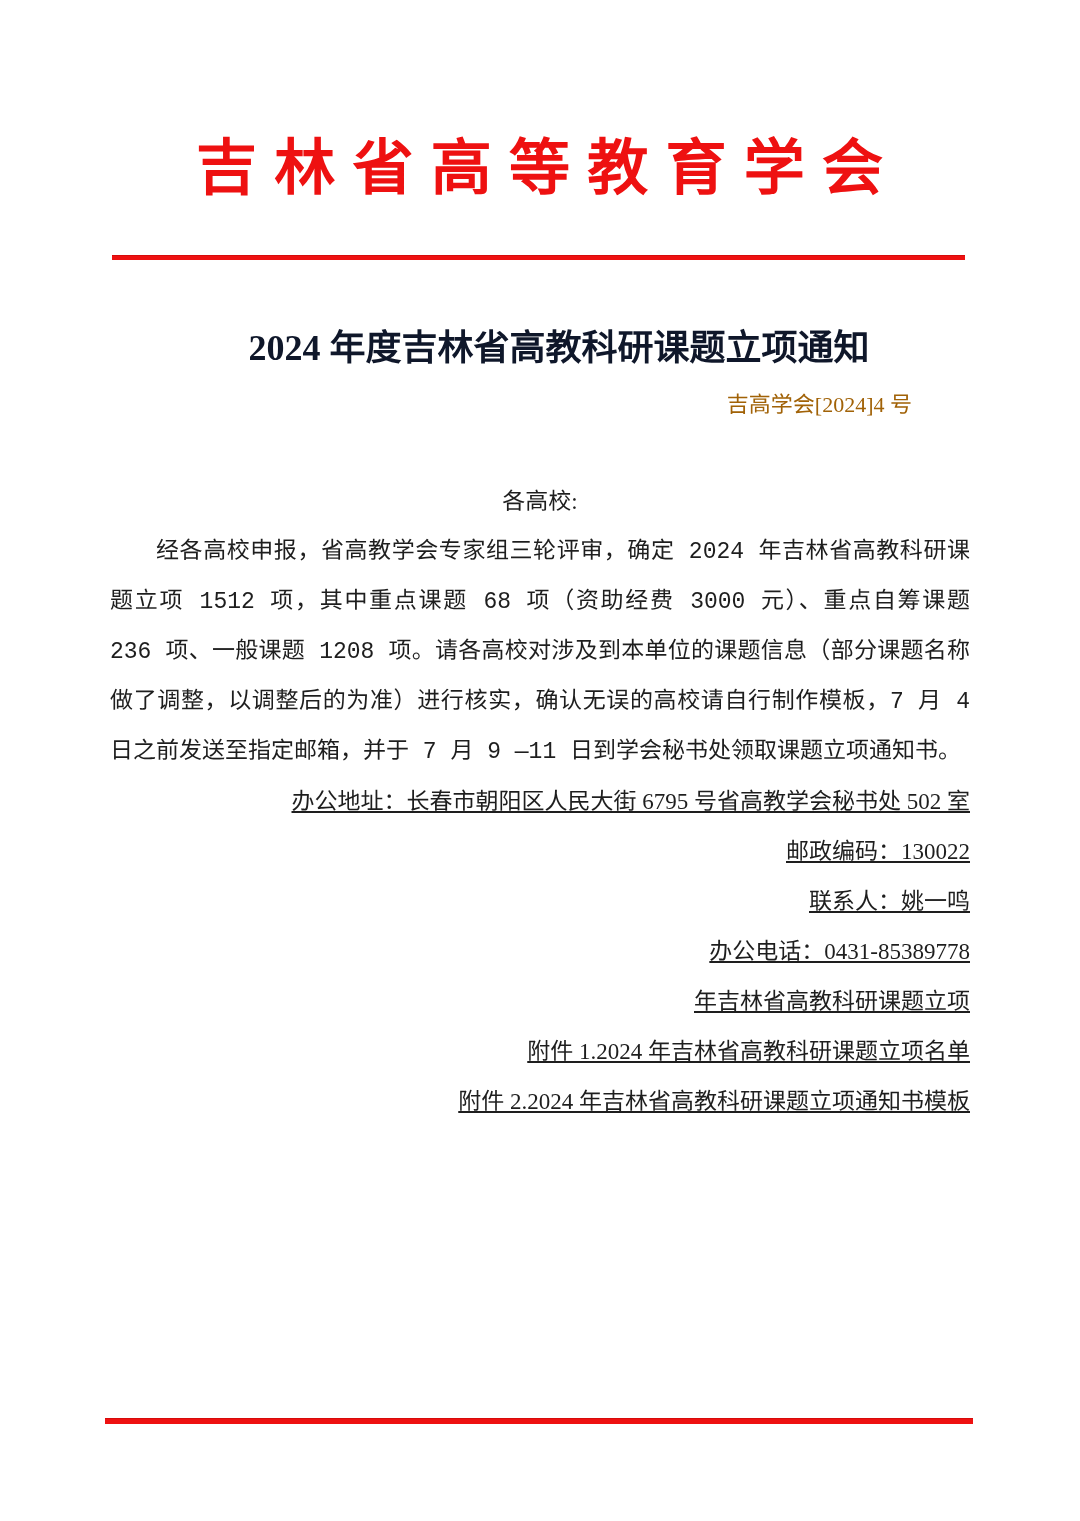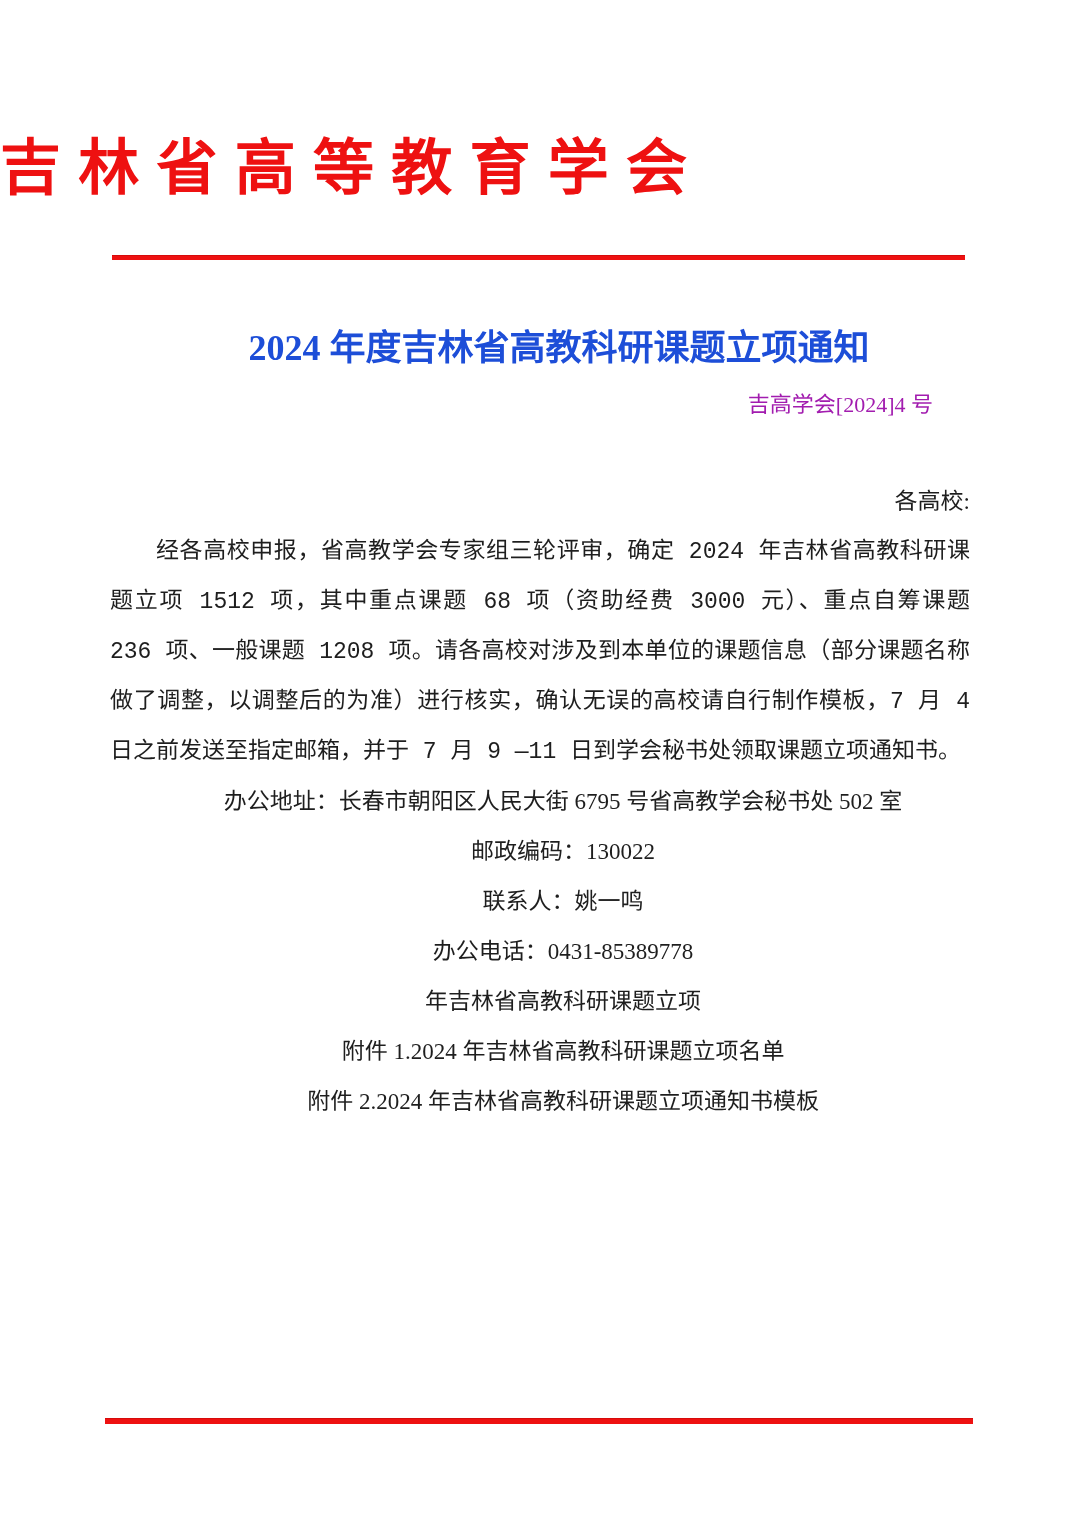--- a/index.html
+++ b/index.html
@@ -20,21 +20,21 @@
     margin: 0 auto;
     background: var(--page-bg);
     overflow: hidden;
   }
   
   .letterhead {
     position: absolute;
     top: 134px;
     left: 0;
     width: 100%;
-    text-align: left;
+    text-align: center;
     font-size: 61px;
     line-height: 70px;
     font-weight: 700;
     color: var(--accent-red);
     letter-spacing: 1px;
     white-space: nowrap;
   }
   .rule {
     position: absolute;
     background: var(--accent-red);
@@ -55,56 +55,57 @@
   
   .doc-title {
     position: absolute;
     top: 327px;
     left: 0;
     width: 100%;
     text-align: center;
     font-size: 36px;
     line-height: 42px;
     font-weight: 700;
-    color: #1d4ed8;
+    color: #0f172a;
     white-space: nowrap;
     padding-left: 38px;
   }
   .doc-number {
     position: absolute;
     top: 391px;
-    right: 147px;
+    right: 168px;
     font-size: 22px;
     line-height: 28px;
-    color: #a21caf;
+    color: #a16207;
     white-space: nowrap;
   }
   
   .doc-body {
     position: absolute;
     top: 477px;
     left: 110px;
     width: 860px;
     font-size: 23px;
     line-height: 50px;
     color: var(--text-color);
   }
   .salutation {
-    text-align: right;
+    text-align: center;
   }
   .paragraph {
     text-align: justify;
     text-indent: 2em;
     word-break: break-word;
     font-family: Liberation Mono, monospace;
   }
   .info-line {
     padding-left: 2em;
-    text-align: center;
+    text-align: right;
     white-space: nowrap;
+    text-decoration: underline;
   }
   .mono {
     font-family: "Liberation Mono", "DejaVu Sans Mono", monospace;
     font-size: 21px;
     letter-spacing: 0.5px;
   }
 </style>
 </head>
 <body>
 

